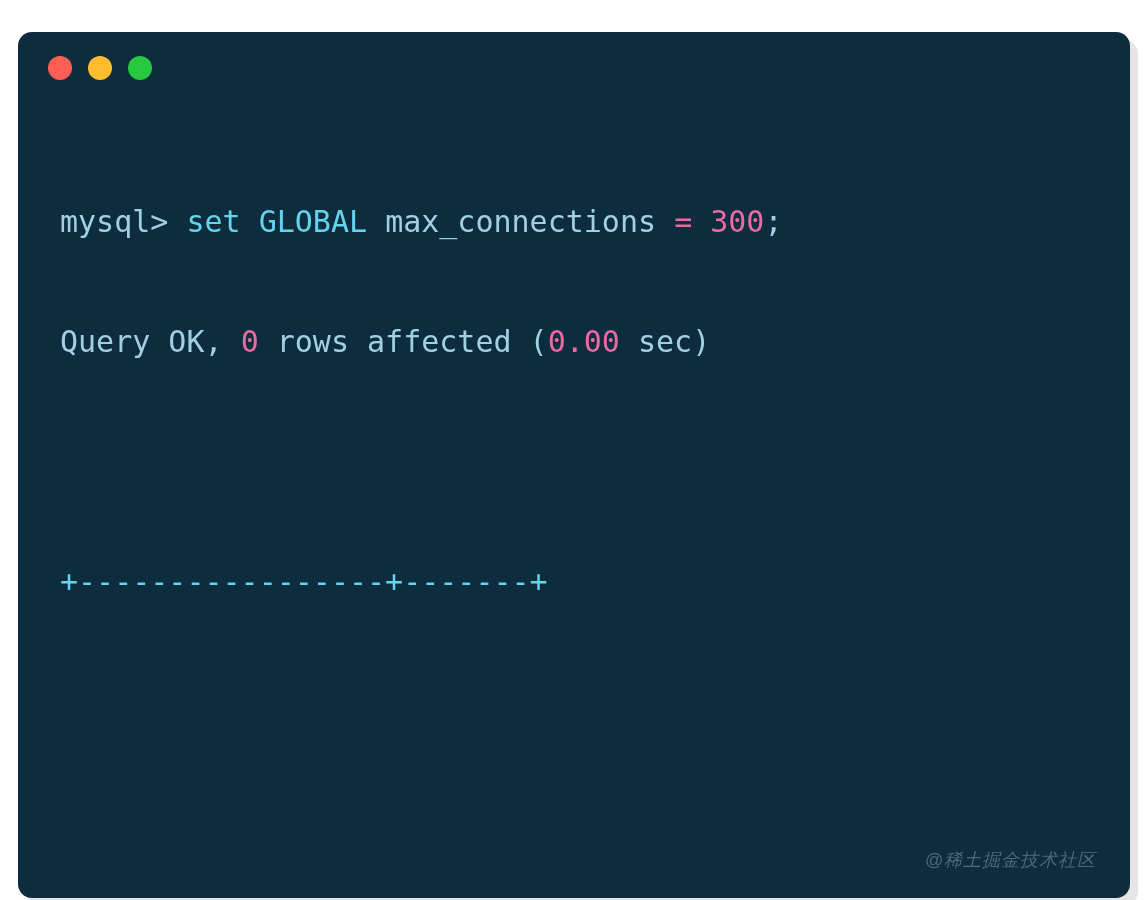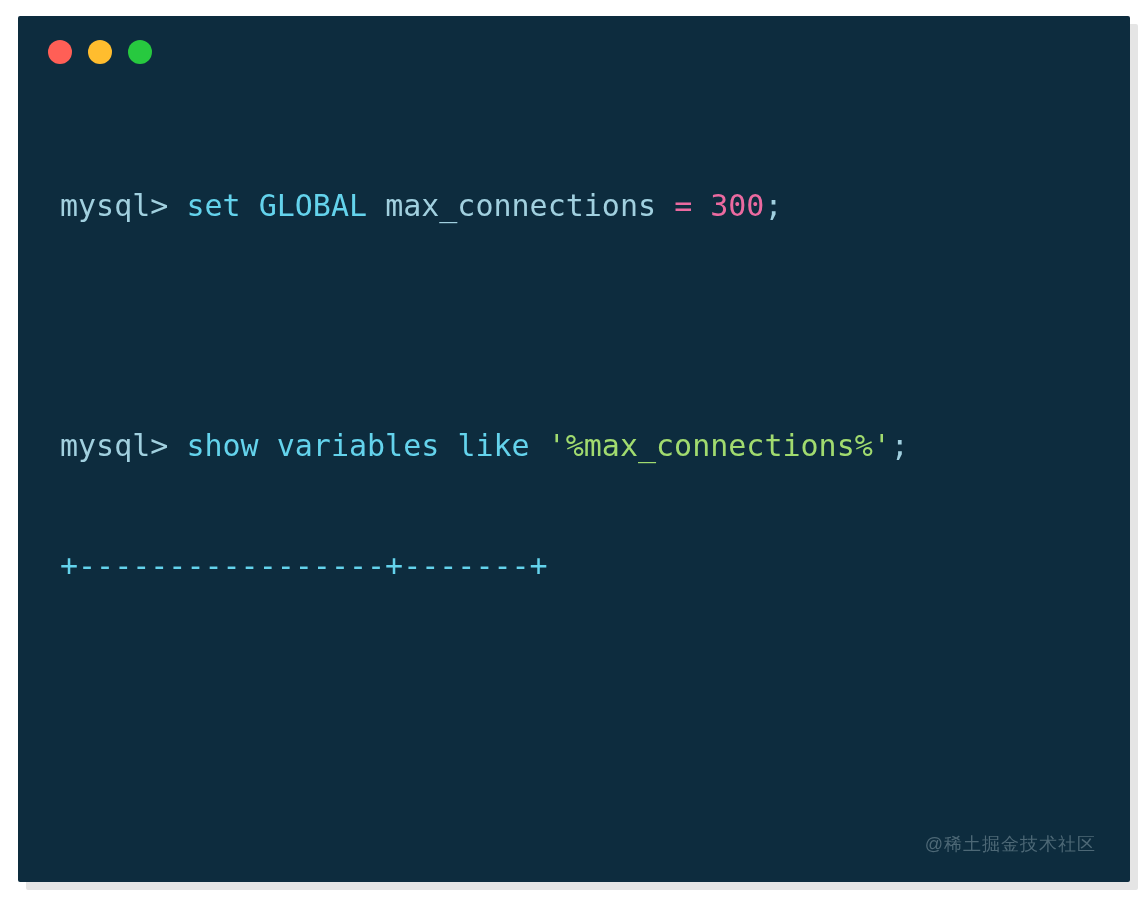--- a/index.html
+++ b/index.html
@@ -12,25 +12,25 @@
   }
   .wrap {
     position: relative;
     width: 1146px;
     height: 900px;
     background: #ffffff;
   }
   .term {
     position: absolute;
     left: 18px;
-    top: 16px;
+    top: 32px;
     width: 1112px;
     height: 866px;
     background: #0d2c3e;
-    border-radius: 2px;
+    border-radius: 14px;
     box-shadow: 8px 8px 0 rgba(0,0,0,0.10);
     overflow: hidden;
   }
   .titlebar {
     height: 72px;
     display: flex;
     align-items: center;
     padding-left: 30px;
     gap: 16px;
   }
@@ -61,38 +61,39 @@
   .c-border  { color: #64d3ec; }
 
   .watermark {
     position: absolute;
     right: 34px;
     bottom: 26px;
     font-family: -apple-system, "Helvetica Neue", Arial, "PingFang SC", "Microsoft YaHei", sans-serif;
     font-size: 18px;
     color: #4d6876;
     letter-spacing: 1px;
+    font-style: italic;
   }
 </style>
 </head>
 <body>
 
 <div class="wrap">
   <div class="term">
 
     <div class="titlebar">
       <div class="tl-btn tl-close"></div>
       <div class="tl-btn tl-minimize"></div>
       <div class="tl-btn tl-zoom"></div>
     </div>
 
     <div class="content">
 <div><span class="c-text">mysql&gt; </span><span class="c-keyword">set</span><span class="c-text"> </span><span class="c-keyword">GLOBAL</span><span class="c-text"> </span><span class="c-ident">max_connections</span><span class="c-text"> </span><span class="c-op">=</span><span class="c-text"> </span><span class="c-num">300</span><span class="c-text">;</span></div>
+<div><span class="c-text">Query OK, </span><span class="c-num">0</span><span class="c-text"> rows affected (</span><span class="c-num">0.00</span><span class="c-text"> sec)</span></div>
 <div class="blank"></div>
-<div><span class="c-text">mysql&gt; </span><span class="c-keyword">show</span><span class="c-text"> </span><span class="c-keyword">variables</span><span class="c-text"> </span><span class="c-keyword">like</span><span class="c-text"> </span><span class="c-str">'%max_connections%'</span><span class="c-text">;</span></div>
 <div class="c-border">+-----------------+-------+</div>
 
 
 
 
 
 
     </div>
 
     <div class="watermark">@稀土掘金技术社区</div>

